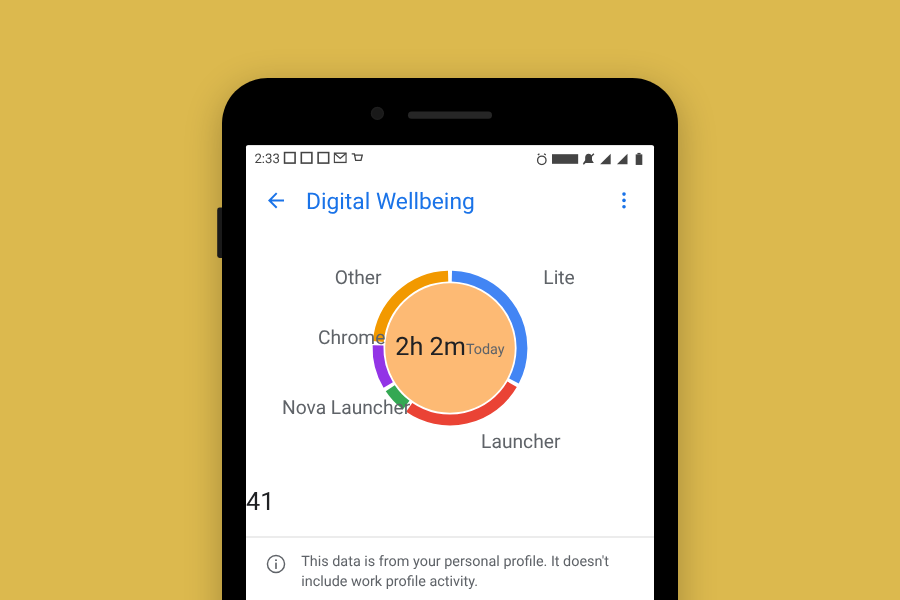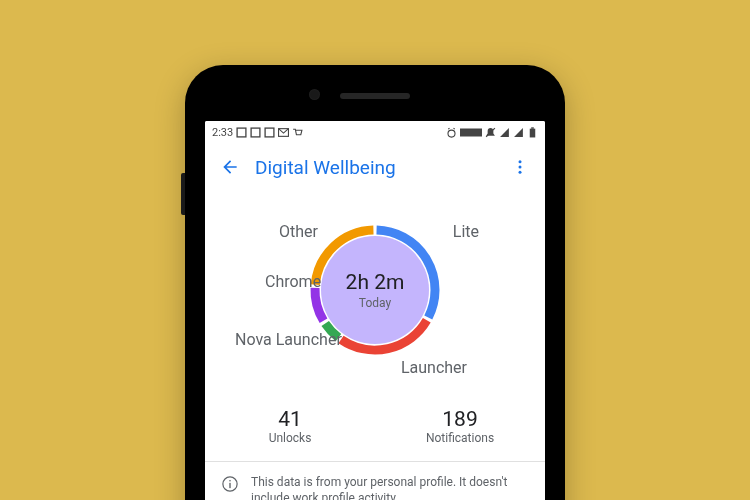--- a/index.html
+++ b/index.html
@@ -5,37 +5,37 @@
   *{box-sizing:border-box;margin:0;padding:0;font-family:Roboto,Arial,sans-serif}
   body{background:#dcb94e;width:750px;height:500px;overflow:hidden;position:relative}
   .phone{position:absolute;left:50%;top:65px;transform:translateX(-50%);width:380px;height:700px;background:#000;border-radius:38px;box-shadow:0 8px 30px rgba(0,0,0,.25)}
   .phone-inner{position:absolute;inset:6px;background:#000;border-radius:33px}
   .speaker{position:absolute;top:22px;left:50%;transform:translateX(-50%);width:70px;height:6px;background:#262626;border-radius:3px}
   .camera{position:absolute;top:18px;left:118px;width:11px;height:11px;background:#191919;border-radius:50%;box-shadow:inset 0 0 2px rgba(255,255,255,.08)}
   .side-btn{position:absolute;left:-4px;width:4px;background:#1a1a1a;border-radius:2px 0 0 2px}
   .sb1{top:108px;height:42px}
   .screen{position:absolute;top:50px;left:14px;right:14px;bottom:14px;background:#fff;border-radius:2px;overflow:hidden;display:flex;flex-direction:column}
   .statusbar{height:23px;background:#fff;color:#444;font-size:11px;display:flex;align-items:center;padding:0 7px;justify-content:space-between}
-  .sb-left{display:flex;align-items:center;gap:3px}
+  .sb-left{display:flex;gap:3px}
   .sb-right{display:flex;align-items:center;gap:3px}
   .sb-ic{width:11px;height:11px;display:inline-flex;align-items:center;justify-content:center}
   .sb-ic svg{width:100%;height:100%}
   .appbar{height:46px;display:flex;align-items:center;padding:0 10px;background:#fff}
   .back-btn{width:30px;height:30px;display:flex;align-items:center;justify-content:center;border:none;background:none;color:#1a73e8;cursor:pointer}
   .title{flex:1;font-size:19px;color:#1a73e8;font-weight:400;margin-left:10px}
   .overflow{width:30px;height:30px;display:flex;align-items:center;justify-content:center;border:none;background:none;color:#1a73e8;cursor:pointer}
   .content{flex:1;overflow:hidden;background:#fff}
   .chart-wrap{position:relative;width:100%;height:205px;margin-top:6px}
   .donut{position:absolute;left:50%;top:46%;transform:translate(-50%,-50%)}
-  .donut-cover{position:absolute;left:50%;top:46%;transform:translate(-50%,-50%);width:108px;height:108px;background:#c4b5fd;border-radius:50%;display:flex;flex-direction:column;align-items:center;justify-content:center}
+  .donut-cover{position:absolute;left:50%;top:46%;transform:translate(-50%,-50%);width:108px;height:108px;background:#fdba74;border-radius:50%;display:flex;align-items:center;justify-content:center}
   .total-time{font-size:21px;color:#202124;font-weight:400}
   .today{font-size:12px;color:#5f6368;margin-top:2px}
   .seg-label{position:absolute;font-size:16px;color:#5f6368;white-space:nowrap}
   .stats{display:flex;padding:6px 0 16px}
-  .stat{flex:1;text-align:center}
+  .stat{flex:1;}
   .stat-val{font-size:21px;color:#202124}
   .stat-lbl{font-size:12px;color:#5f6368}
   .divider{height:1px;background:#e0e0e0;margin:0}
   .infobar{display:flex;align-items:flex-start;gap:12px;padding:12px 16px;color:#5f6368;font-size:12px;line-height:1.35}
   .info-ic{width:18px;height:18px;flex:0 0 18px;margin-top:1px}
 </style>
 </head>
 <body>
 
 <div class="phone">
@@ -146,25 +146,20 @@
           <div class="seg-label" style="right:66px;top:26px">Lite</div>
           <div class="seg-label" style="right:78px;bottom:24px">Launcher</div>
           <div class="seg-label" style="left:30px;bottom:52px">Nova Launcher</div>
           <div class="seg-label" style="left:60px;top:76px">Chrome</div>
           <div class="seg-label" style="left:74px;top:26px">Other</div>
         </div>
 
         <div class="stats">
           <div class="stat">
             <div class="stat-val">41</div>
-            <div class="stat-lbl">Unlocks</div>
-          </div>
-          <div class="stat">
-            <div class="stat-val">189</div>
-            <div class="stat-lbl">Notifications</div>
           </div>
         </div>
 
         <div class="divider"></div>
 
         <div class="infobar">
           <svg class="info-ic" viewBox="0 0 24 24">
               <circle cx="12" cy="12" r="9.5" fill="none" stroke="#5f6368" stroke-width="1.6"></circle>
               <rect x="11.1" y="10.5" width="1.8" height="7" fill="#5f6368"></rect>
               <circle cx="12" cy="7.7" r="1.1" fill="#5f6368"></circle>

